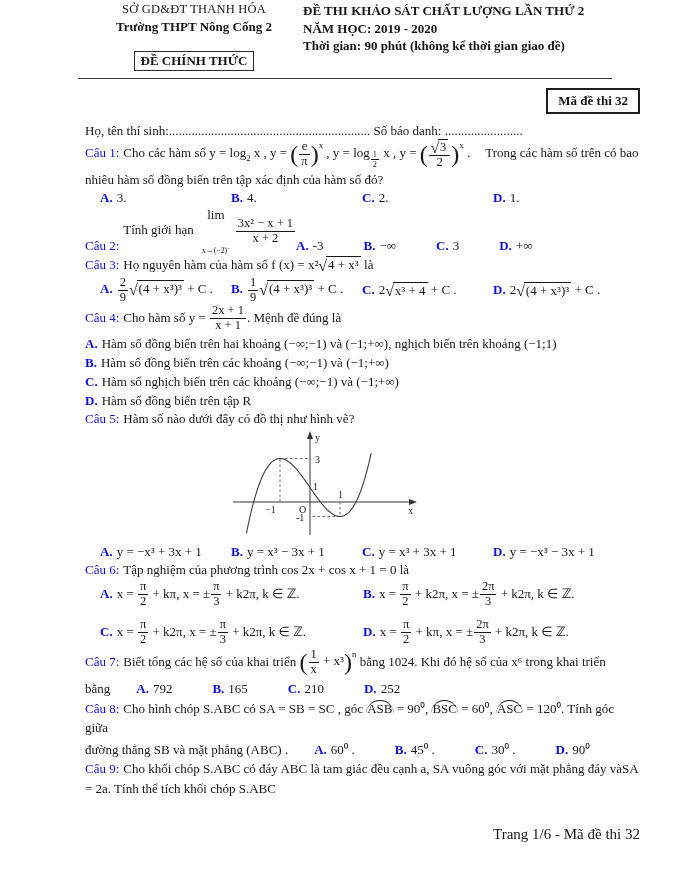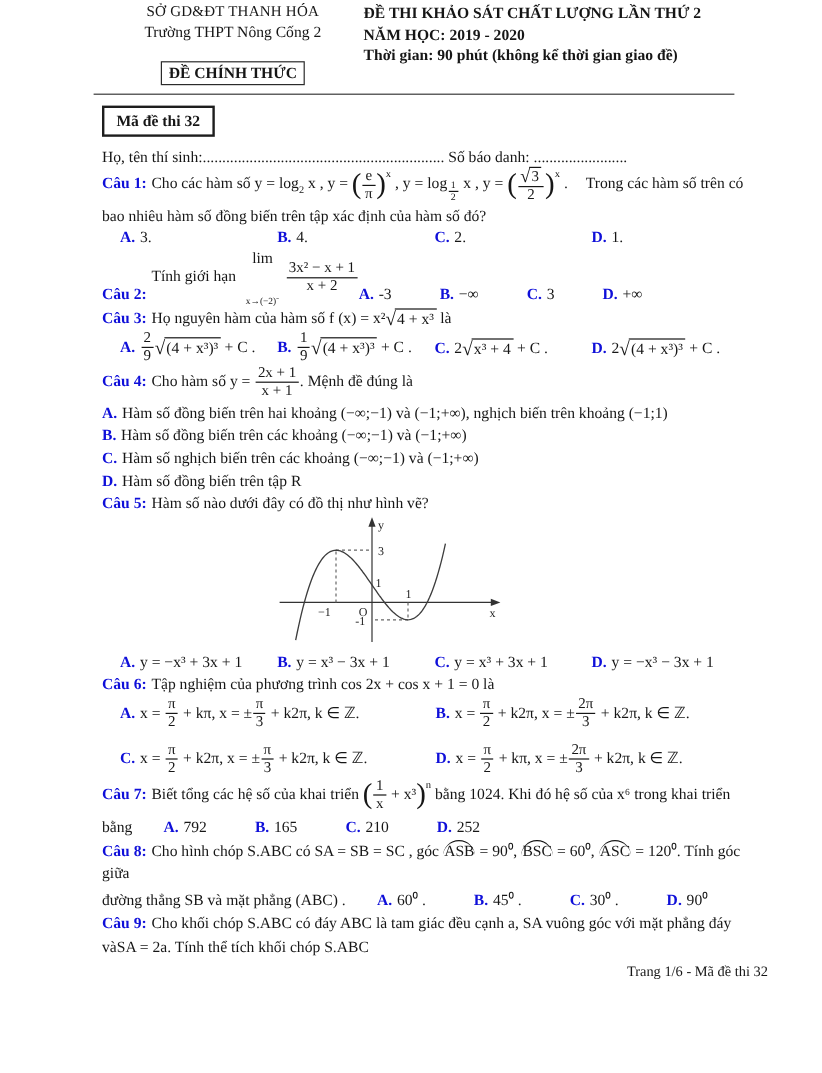--- a/index.html
+++ b/index.html
@@ -5,34 +5,34 @@
   html,body{margin:0;padding:0;background:#ffffff;}
   body{
     width:685px;height:894px;overflow:hidden;position:relative;
     font-family:"Liberation Serif", serif;font-size:13px;color:#161616;
   }
   .page{padding:2px 45px 0 85px;}
   
   .hdr{display:flex;}
   .hdr-left{width:218px;text-align:center;}
   .hdr-left .org{font-size:12.5px;letter-spacing:.2px;}
-  .hdr-left .school{font-weight:400;margin-top:2px;}
+  .hdr-left .school{font-weight:700;margin-top:2px;}
   .stamp{display:inline-block;border:1px solid #2b2b2b;padding:1px 6px;font-weight:700;margin-top:16px;}
   .hdr-right{flex:1;text-align:left;font-weight:700;line-height:17.5px;}
   .hrule{border:0;border-top:1.6px solid #3a3a3a;margin:7px 0 0 -7px;width:534px;}
   
-  .coderow{text-align:left;margin-top:9px;}
+  .coderow{text-align:right;margin-top:9px;}
   .codebox{display:inline-block;border:2px solid #1d1d1d;padding:3px 10px;font-weight:700;}
   .cand{margin-top:9px;white-space:nowrap;overflow:hidden;}
   
   .q{margin-top:7px;}
   .qline{margin-top:2px;line-height:1.5;}
   .qrow{display:flex;align-items:flex-end;flex-wrap:nowrap;}
   .qrow > span + span{margin-left:0;}
-  .qlab{color:var(--blue);font-weight:700;margin-right:4px;white-space:nowrap;}
+  .qlab{color:var(--blue);font-weight:400;margin-right:4px;white-space:nowrap;}
   .ind{padding-left:15px;}
   .opts{margin:1px 0 0 15px;}
   .g4{display:grid;grid-template-columns:131px 131px 131px auto;align-items:center;}
   .g2{display:grid;grid-template-columns:263px auto;row-gap:9px;align-items:center;}
   .list .opt{display:block;margin-top:3px;}
   .opt{white-space:nowrap;}
   .ok{color:var(--blue);font-weight:700;margin-right:4px;}
   .oinline{display:inline-flex;margin-left:30px;}
   .oinline .opt + .opt{margin-left:40px;}
   .plead{margin-right:18px;white-space:nowrap;}
@@ -47,21 +47,21 @@
   .pp{font-size:1.85em;font-weight:400;line-height:.9;}
   .sup{font-size:.68em;vertical-align:1.05em;}
   .sub{font-size:.66em;vertical-align:-.45em;}
   .lim{display:inline-flex;flex-direction:column;align-items:center;vertical-align:middle;line-height:1;margin:0 5px;gap:24px;}
   .lim .lu{font-size:.6em;margin-top:2px;}
   .oln{border-top:1px solid currentColor;border-radius:50% 50% 0 0/90% 90% 0 0;padding:0 1px;}
   
   .graphwrap{margin:4px 0 2px 130px;}
   .graphwrap svg text{font-family:"Liberation Serif",serif;font-size:10px;fill:#222;}
   
-  .footer{text-align:right;margin-top:4px;font-size:12px;}
+  .footer{text-align:right;margin-top:28px;font-size:15px;}
 </style>
 </head>
 <body>
 
 <div class="page">
 
   <div class="hdr">
     <div class="hdr-left">
       <div class="org">SỞ GD&amp;ĐT THANH HÓA</div>
       <div class="school">Trường THPT Nông Cống 2</div>

